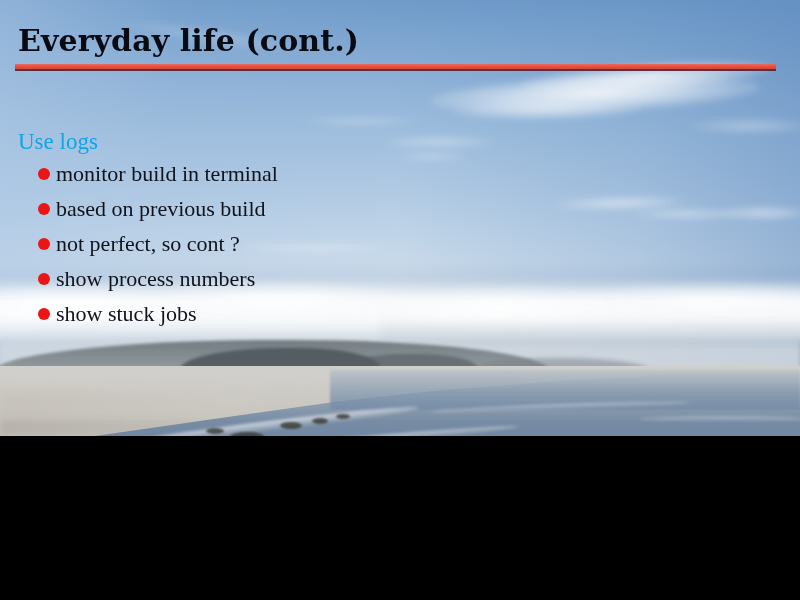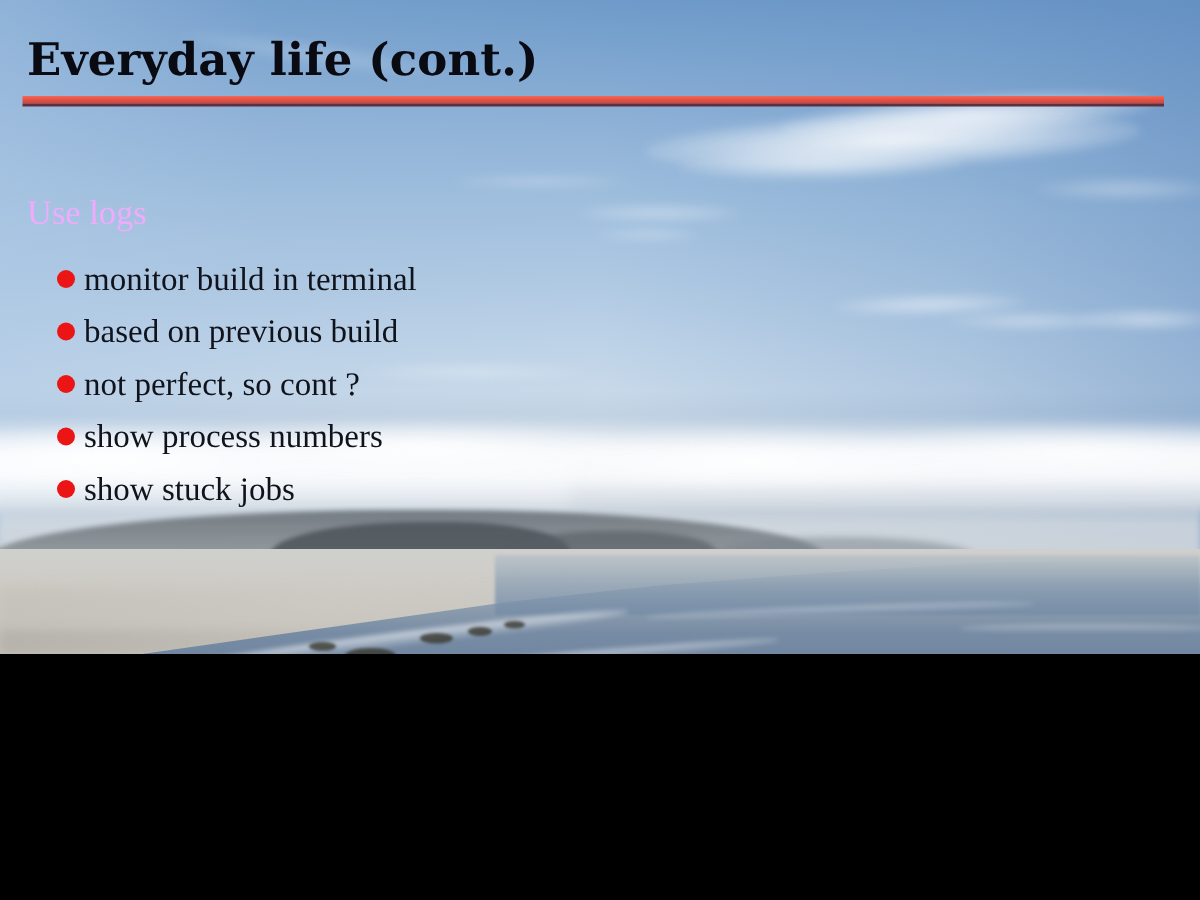--- a/index.html
+++ b/index.html
@@ -275,27 +275,27 @@
     left: 0;
     top: 128px;
     width: 800px;
   }
   .lead {
     position: absolute;
     left: 18px;
     top: 0;
     font-size: 23px;
     line-height: 28px;
-    color: #f0abfc;
+    color: #0ea5e9;
     white-space: nowrap;
   }
   .bullets {
     position: absolute;
     left: 0;
-    top: 40px;
+    top: 28px;
     margin: 0;
     padding: 0;
     list-style: none;
     font-family: Liberation Serif, serif;
   }
   .bullet-row {
     position: relative;
     height: 35px;
     padding-left: 56px;
     display: flex;

